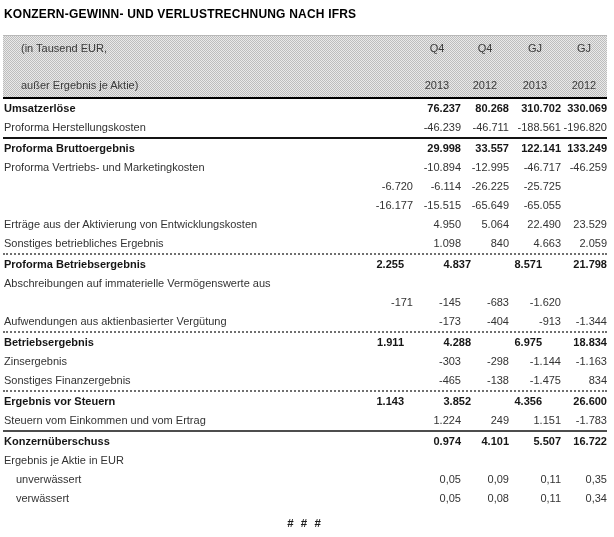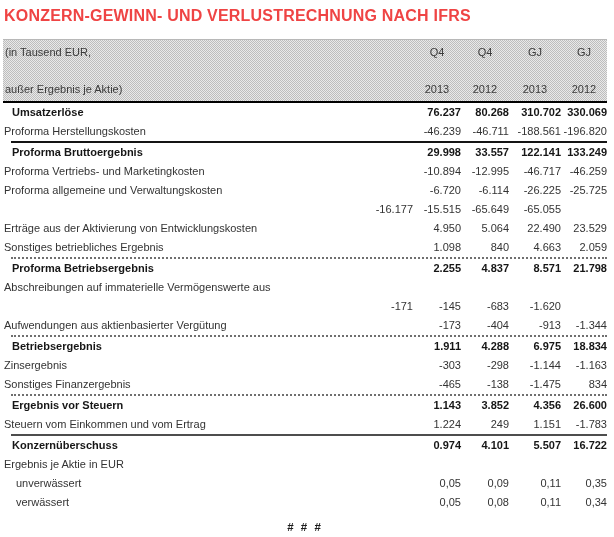--- a/index.html
+++ b/index.html
@@ -3,50 +3,50 @@
 <meta charset="utf-8">
 <style>
   html,body{margin:0;padding:0;}
   body{
     width:614px;height:537px;background:#ffffff;
     font-family:"Liberation Sans","DejaVu Sans",sans-serif;
     color:#333333;overflow:hidden;
   }
   .page{padding:7px 3px 0 3px;}
   .doc-title{
-    font-size:16px;font-weight:bold;color:#ef4444;
+    font-size:12px;font-weight:bold;color:#000000;
     letter-spacing:.2px;margin:0 0 8px 1px;white-space:nowrap;
   }
   .fin-table{width:604px;margin-top:14px;font-size:11px;}
   .grid{display:grid;grid-template-columns:1fr 48px 48px 52px 46px;}
   
   .thead{
     border-top:1px solid #b8b8b8;
     border-bottom:2px solid #000000;
     padding:5px 0 4px 0;
     background-color:#e9e9e9;
     background-image:
       linear-gradient(45deg,#bdbdbd 25%,transparent 25%,transparent 75%,#bdbdbd 75%),
       linear-gradient(45deg,#bdbdbd 25%,transparent 25%,transparent 75%,#bdbdbd 75%);
     background-size:2px 2px;
     background-position:0 0,1px 1px;
   }
   .hrow{height:15px;line-height:15px;}
   .hrow2{margin-top:22px;}
-  .hlabel{text-align:left;padding-left:2px;color:#3a3a3a;}
+  .hlabel{text-align:left;padding-left:18px;color:#3a3a3a;}
   .hcell{text-align:center;color:#3a3a3a;}
   
   .row{height:19px;line-height:19px;}
   .cell{white-space:nowrap;overflow:visible;}
   .cell.label{padding-left:1px;}
   .cell.num{text-align:right;}
-  .row.bold{font-weight:bold;color:#161616;margin-left:8px;}
+  .row.bold{font-weight:bold;color:#161616;}
   .row.indent .label{padding-left:13px;}
   .b-solid-black{border-top:2px solid #141414;}
-  .b-dotted{border-top:2px dotted #6f6f6f;}
+  .b-dotted{border-top:2px dotted #6f6f6f;gap:19px;}
   .b-solid-gray{border-top:2px solid #4d4d4d;}
   
   .footer-mark{
     width:604px;text-align:center;margin-top:9px;
     font-size:11.5px;font-weight:bold;color:#1c1c1c;letter-spacing:2px;
   }
 </style>
 </head>
 <body>
 
@@ -96,21 +96,20 @@
           <div class="cell num">133.249</div>
         </div>
         <div class="grid row">
           <div class="cell label">Proforma Vertriebs- und Marketingkosten</div>
           <div class="cell num">-10.894</div>
           <div class="cell num">-12.995</div>
           <div class="cell num">-46.717</div>
           <div class="cell num">-46.259</div>
         </div>
         <div class="grid row">
-          <div class="cell label">Proforma allgemeine und Verwaltungskosten</div>
           <div class="cell num">-6.720</div>
           <div class="cell num">-6.114</div>
           <div class="cell num">-26.225</div>
           <div class="cell num">-25.725</div>
         </div>
         <div class="grid row">
           <div class="cell num">-16.177</div>
           <div class="cell num">-15.515</div>
           <div class="cell num">-65.649</div>
           <div class="cell num">-65.055</div>

